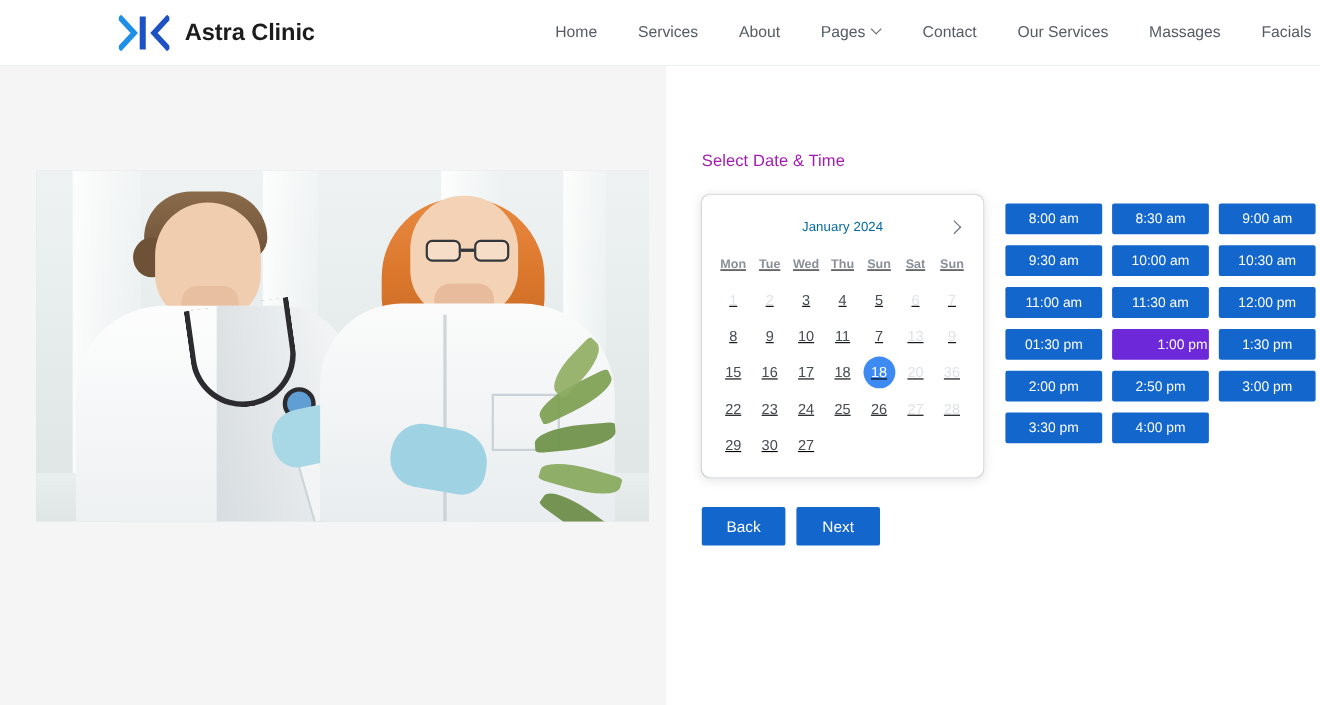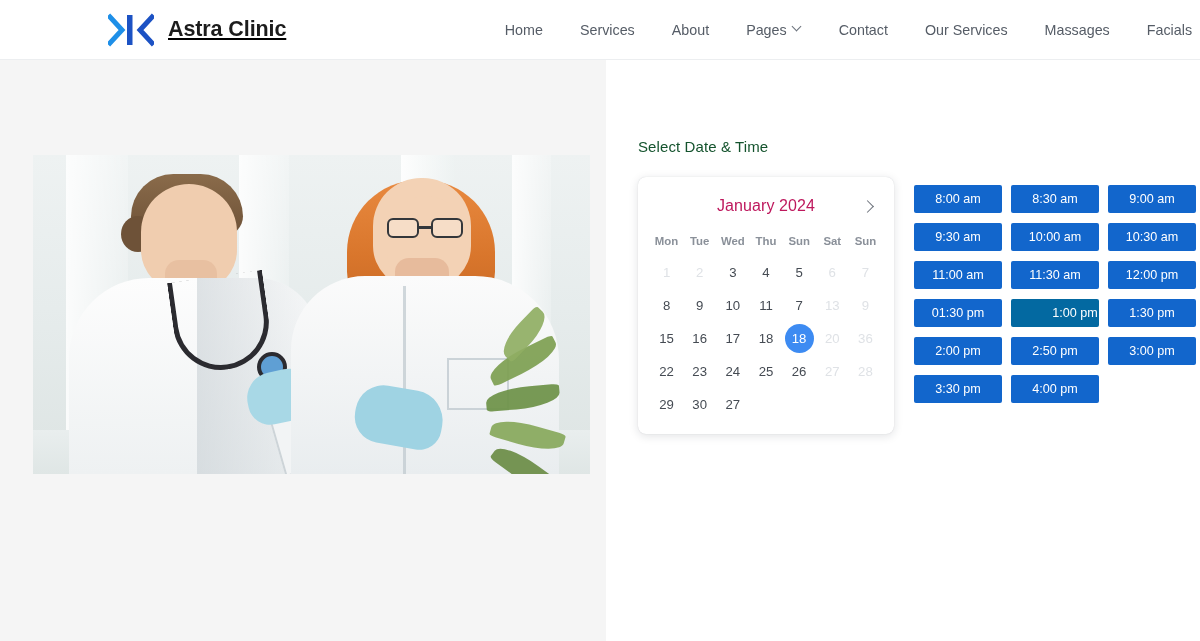--- a/index.html
+++ b/index.html
@@ -22,21 +22,20 @@
     display: flex;
     align-items: center;
     position: relative;
   }
 
   .brand {
     display: flex;
     align-items: center;
     gap: 14px;
     margin-left: 108px;
-    text-decoration: underline;
   }
   .brand-logo {
     width: 46px;
     height: 34px;
     display: block;
     flex: none;
   }
   .brand-name {
     font-size: 21.5px;
     font-weight: bold;
@@ -269,21 +268,21 @@
     flex: 1;
     height: 581px;
     background: #ffffff;
     padding-left: 32px;
     padding-top: 78px;
     position: relative;
   }
 
   .section-title {
     font-size: 15px;
-    color: #14532d;
+    color: #a21caf;
     margin-bottom: 22px;
     letter-spacing: .1px;
   }
 
   .picker-row {
     display: flex;
     align-items: flex-start;
     gap: 20px;
   }
 
@@ -297,22 +296,22 @@
     flex: none;
   }
   .cal-header {
     position: relative;
     height: 34px;
     display: flex;
     align-items: center;
     justify-content: center;
   }
   .cal-title {
-    font-size: 16px;
-    color: #be185d;
+    font-size: 12px;
+    color: #0369a1;
     letter-spacing: .1px;
   }
   .cal-next {
     position: absolute;
     right: 0; top: 4px;
     width: 26px; height: 26px;
     display: flex; align-items: center; justify-content: center;
     cursor: pointer;
     color: #6b717a;
   }
@@ -323,20 +322,21 @@
     border-top: 1.6px solid #6b717a;
     transform: rotate(45deg);
     margin-left: -3px;
   }
 
   .cal-grid {
     display: grid;
     grid-template-columns: repeat(7, 1fr);
     row-gap: 2px;
     margin-top: 6px;
+    text-decoration: underline;
   }
   .cal-dow {
     font-size: 11.4px;
     font-weight: bold;
     color: #8a9099;
     text-align: center;
     padding: 6px 0 8px 0;
   }
   .cal-day {
     height: 31px;
@@ -373,21 +373,21 @@
     font-size: 12.6px;
     display: flex;
     align-items: center;
     justify-content: center;
     border: none;
     border-radius: 2px;
     cursor: pointer;
     font-family: "Liberation Sans", sans-serif;
     white-space: nowrap;
   }
-  .slot.active { background: #0369a1; padding-left: 40px; }
+  .slot.active { background: #6d28d9; padding-left: 40px; }
 
   
   .step-buttons {
     display: flex;
     gap: 10px;
     margin-top: 27px;
   }
   .step-btn {
     width: 76px;
     height: 35px;
@@ -644,15 +644,19 @@
         <button class="slot active">1:00 pm</button>
         <button class="slot">1:30 pm</button>
         <button class="slot">2:00 pm</button>
         <button class="slot">2:50 pm</button>
         <button class="slot">3:00 pm</button>
         <button class="slot">3:30 pm</button>
         <button class="slot">4:00 pm</button>
       </div>
     </div>
 
+    <div class="step-buttons">
+      <button class="step-btn">Back</button>
+      <button class="step-btn">Next</button>
+    </div>
 
   </section>
 </div>
 
 </body></html>

